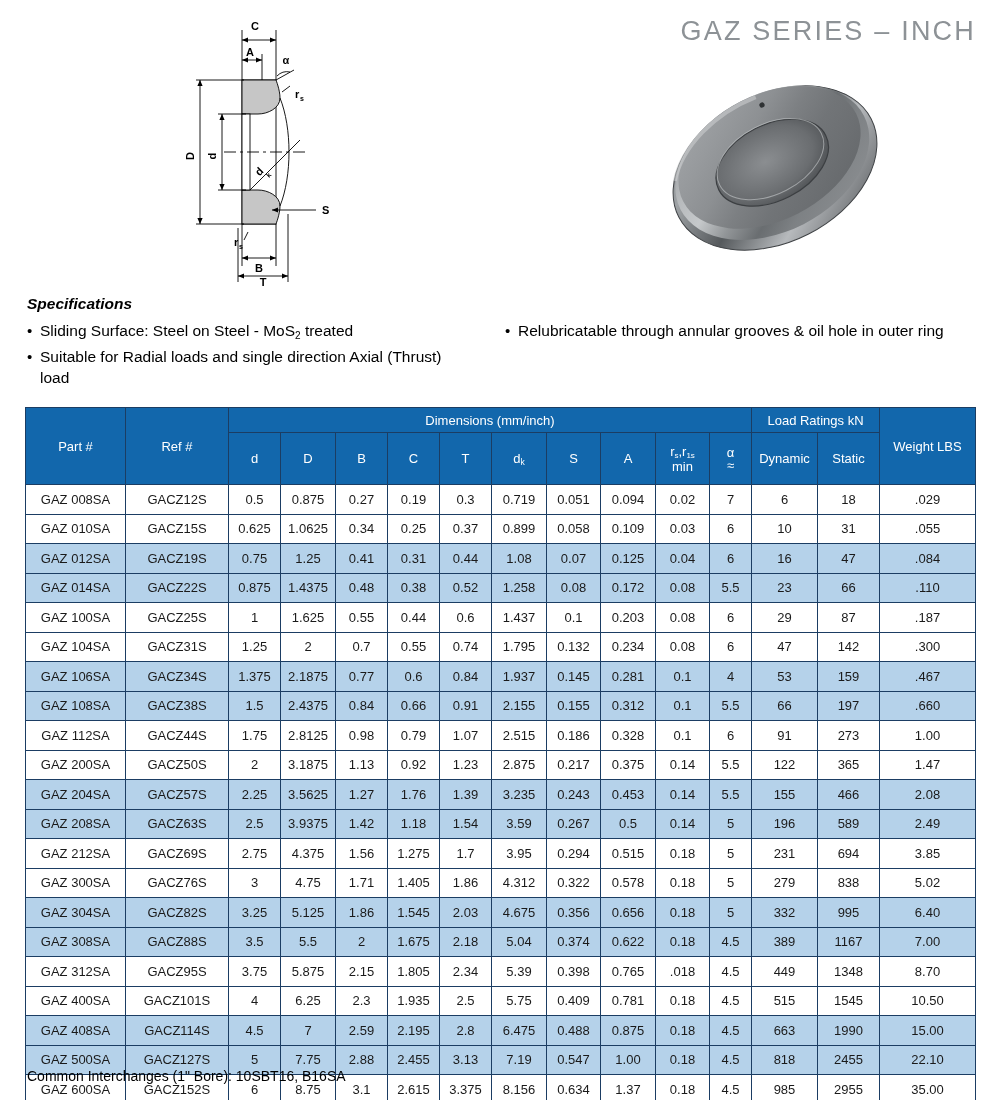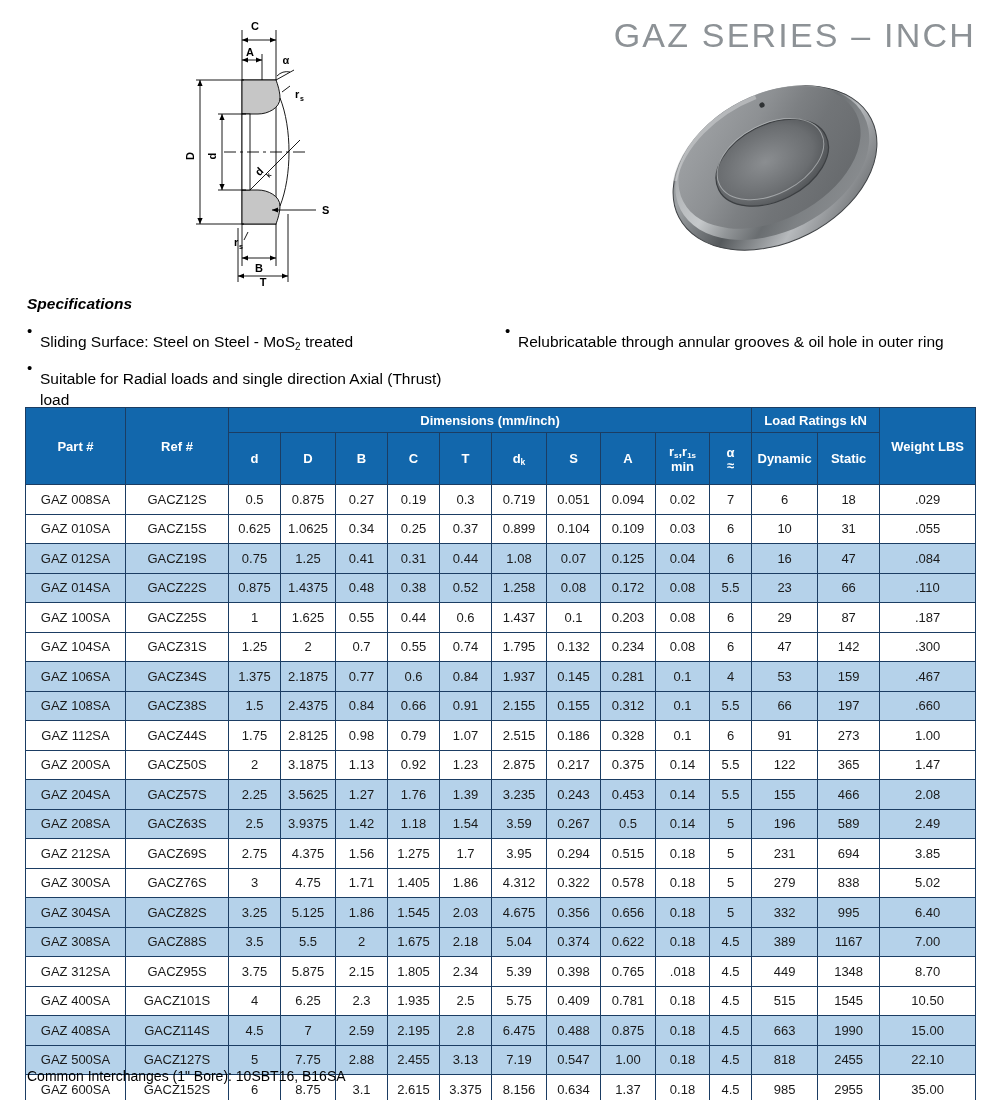--- a/index.html
+++ b/index.html
@@ -10,21 +10,21 @@
     font-family: "Liberation Sans", sans-serif;
     color: #000;
     overflow: hidden;
   }
   .page { position: relative; width: 1000px; height: 1100px; }
 
   
   .title {
     position: absolute;
     top: 16px; right: 24px;
-    font-size: 34px;
+    font-size: 27px;
     letter-spacing: 2.2px;
     color: #8d9296;
     font-weight: 400;
     white-space: nowrap;
   }
 
   
   .drawing { position: absolute; left: 176px; top: 18px; width: 180px; height: 268px; }
   .drawing svg { display: block; }
 
@@ -37,41 +37,41 @@
     position: absolute; left: 27px; top: 295px;
     font-size: 15.5px; font-weight: bold; font-style: italic;
   }
   .spec-left { position: absolute; left: 27px; top: 320px; width: 440px; }
   .spec-right { position: absolute; left: 505px; top: 320px; width: 470px; }
   .bullet-row {
     display: flex; align-items: flex-start;
     font-size: 15.5px; line-height: 21px; margin-bottom: 3px;
   }
   .bullet-dot { width: 13px; flex: none; font-size: 15px; line-height: 21px; }
-  .bullet-txt { flex: 1; margin-top: 11px; }
+  .bullet-txt { flex: 1; }
   .bullet-txt sub { font-size: 10px; vertical-align: baseline; position: relative; top: 3px; }
 
   
   .tbl-wrap { position: absolute; left: 25px; top: 407px; width: 950px; }
   table.spec {
     width: 950px;
     border-collapse: collapse;
     table-layout: fixed;
     font-size: 12.5px;
   }
   table.spec th, table.spec td {
     border: 1px solid #1b3d63;
     text-align: center;
     vertical-align: middle;
     padding: 0;
   }
   table.spec thead th {
     background: #1267ac;
     color: #ffffff;
-    font-weight: bold;
+    font-weight: normal;
     font-size: 13px;
   }
   thead .grp { height: 25px; }
   thead .sub { height: 52px; }
   thead th.tall { height: 77px; }
   .hdr-small { font-size: 11.5px; line-height: 13px; margin-top: 17px; }
   .hdr-small sub { font-size: 8px; vertical-align: baseline; position: relative; top: 2px; }
   th sub { font-size: 8.5px; vertical-align: baseline; position: relative; top: 2px; }
 
   table.spec tbody td { height: 29.5px; color: #1a1a1a; font-size: 13px; }
@@ -326,21 +326,21 @@
           </tr>
           <tr class="w">
             <td>GAZ 010SA</td>
             <td>GACZ15S</td>
             <td>0.625</td>
             <td>1.0625</td>
             <td>0.34</td>
             <td>0.25</td>
             <td>0.37</td>
             <td>0.899</td>
-            <td>0.104</td>
+            <td>0.058</td>
             <td>0.109</td>
             <td>0.03</td>
             <td>6</td>
             <td>10</td>
             <td>31</td>
             <td>.055</td>
           </tr>
           <tr class="b">
             <td>GAZ 012SA</td>
             <td>GACZ19S</td>

